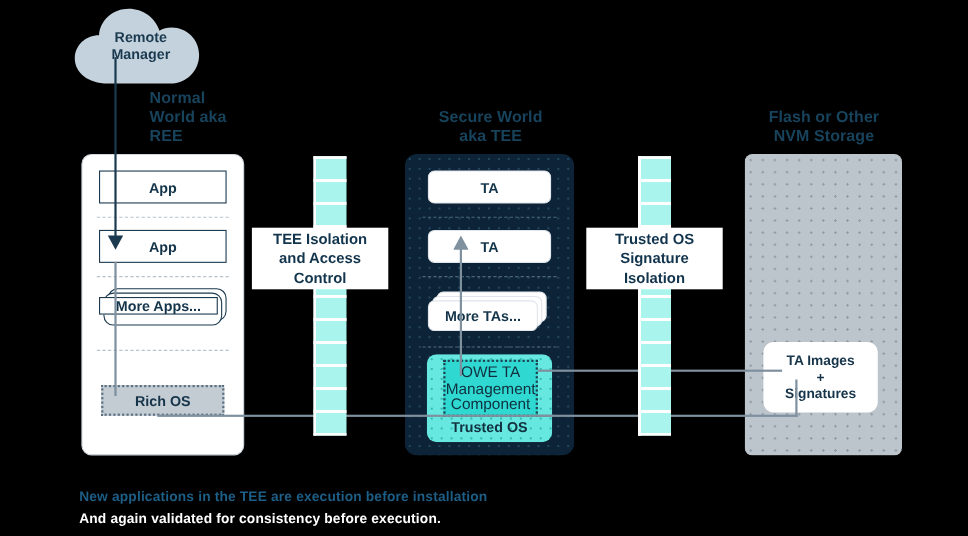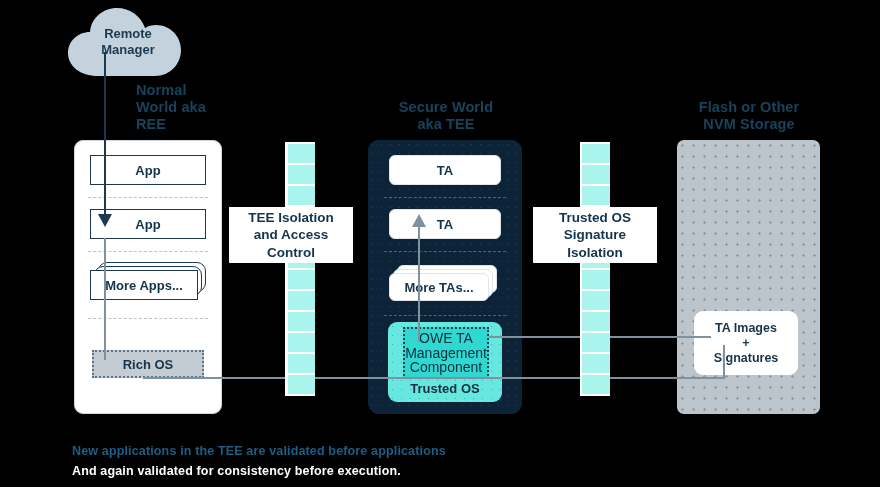--- a/index.html
+++ b/index.html
@@ -223,21 +223,21 @@
   </div>
   <div class="abs hdash" style="left:88px; top:197px; width:120px;"></div>
 
   <div class="abs app-box ctr" style="left:90px; top:209px; width:116px; height:30px;">
     <span>App</span>
   </div>
   <div class="abs hdash" style="left:88px; top:251px; width:120px;"></div>
 
   <div class="abs stack-shadow" style="left:98px; top:262px; width:108px; height:30px;"></div>
   <div class="abs stack-shadow" style="left:94px; top:266px; width:108px; height:30px;"></div>
-  <div class="abs app-box ctr" style="left:90px; top:270px; width:108px; height:30px; font-weight:700;">
+  <div class="abs app-box ctr" style="left:90px; top:270px; width:108px; height:16px; font-weight:700;">
     <span>More Apps...</span>
   </div>
   <div class="abs hdash" style="left:88px; top:318px; width:120px;"></div>
 
   <div class="abs ctr" id="rich-os" style="left:92px; top:350px; width:112px; height:28px;">
     <span>Rich OS</span>
   </div>
 
   <div class="abs" id="secure-panel"></div>
 
@@ -312,17 +312,17 @@
   </svg>
 
   <div class="abs line" style="left:104px; top:238px; width:2px; height:122px;"></div>
 
   <div class="abs line" style="left:418px; top:224px; width:2px; height:118px;"></div>
   <svg class="abs" style="left:412px; top:214px;" width="14" height="18">
     <polygon points="7,0 0,13 14,13" fill="#7f909e"></polygon>
   </svg>
 
   <div class="abs" id="caption">
-    <div id="cap1">New applications in the TEE are validated before applications</div>
+    <div id="cap1">New applications in the TEE are execution before installation</div>
     <div id="cap2">And again validated for consistency before execution.</div>
   </div>
 
 </div>
 
 </body></html>

